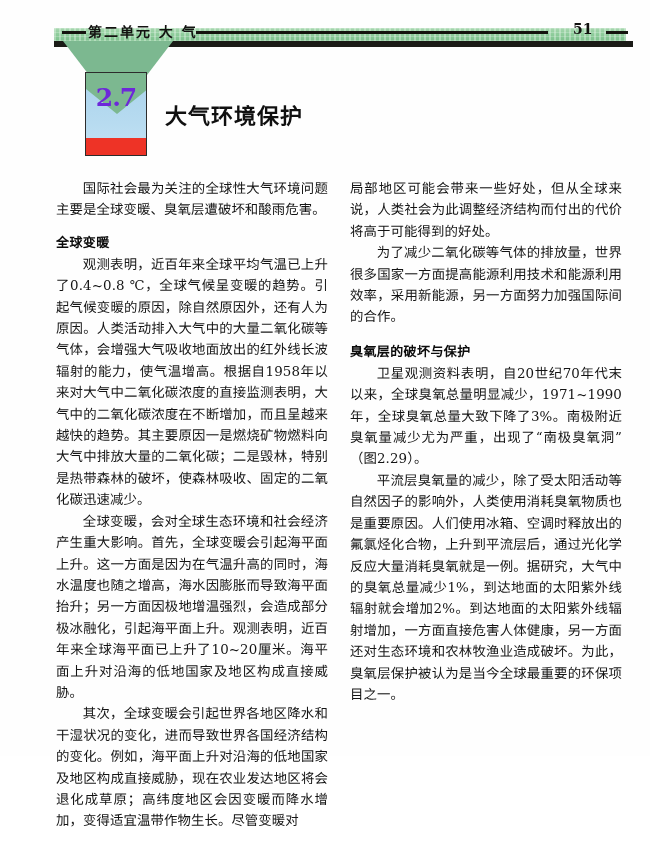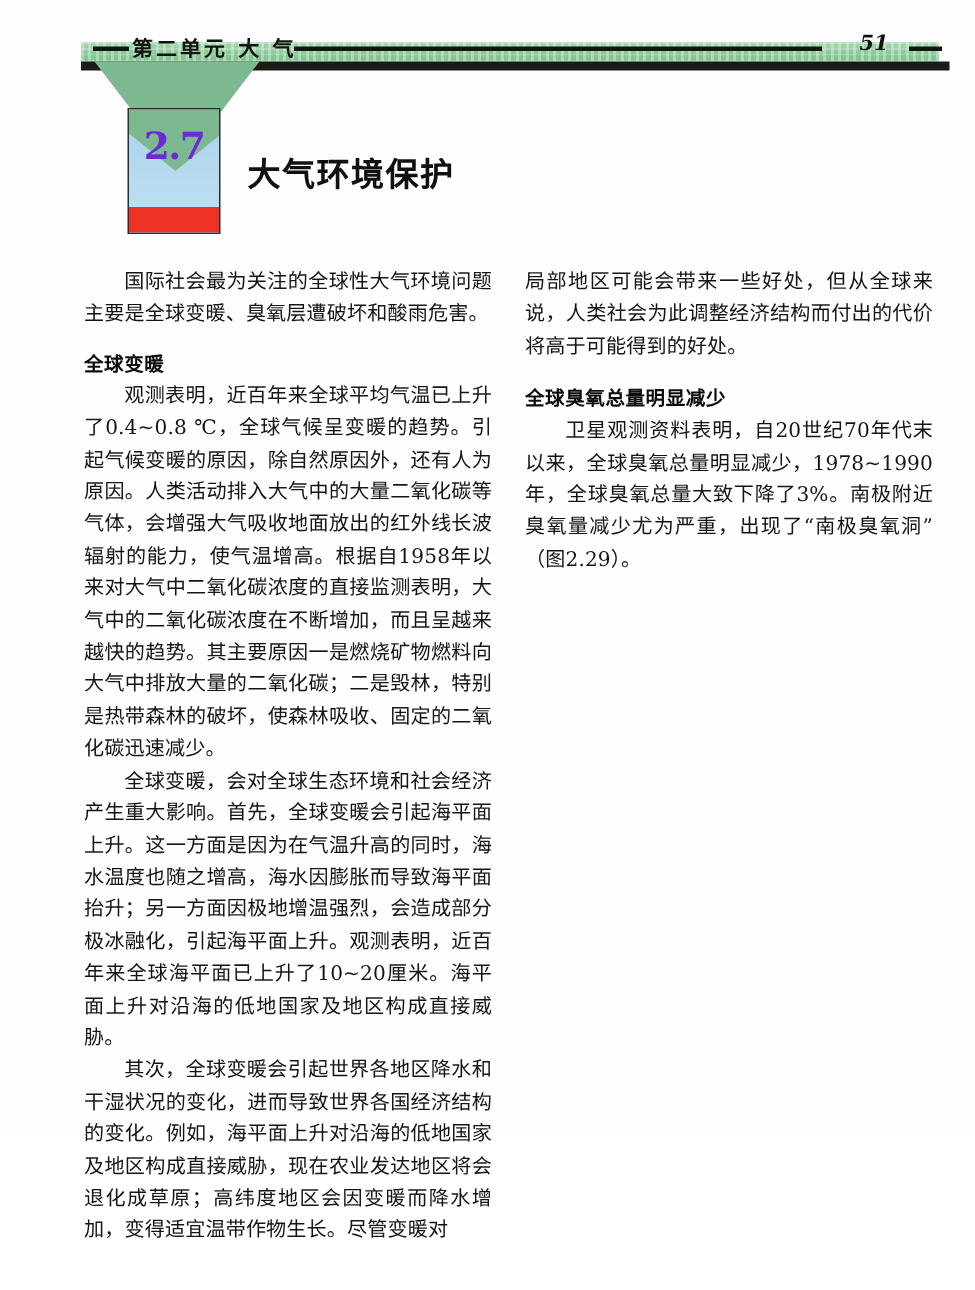--- a/index.html
+++ b/index.html
@@ -93,21 +93,20 @@
     color: #121210;
     white-space: nowrap;
   }
   .header-page-no {
     position: absolute;
     left: 573px;
     top: 21px;
     font-family: "DejaVu Serif", "Liberation Serif", serif;
     font-size: 14px;
     font-weight: bold;
-    font-style: italic;
     color: #121210;
   }
 
   
   .badge {
     position: absolute;
     left: 85px;
     top: 41px;
     width: 66px;
     height: 116px;
@@ -259,22 +258,24 @@
       <p>观测表明，近百年来全球平均气温已上升了0.4~0.8 ℃，全球气候呈变暖的趋势。引起气候变暖的原因，除自然原因外，还有人为原因。人类活动排入大气中的大量二氧化碳等气体，会增强大气吸收地面放出的红外线长波辐射的能力，使气温增高。根据自1958年以来对大气中二氧化碳浓度的直接监测表明，大气中的二氧化碳浓度在不断增加，而且呈越来越快的趋势。其主要原因一是燃烧矿物燃料向大气中排放大量的二氧化碳；二是毁林，特别是热带森林的破坏，使森林吸收、固定的二氧化碳迅速减少。</p>
 
       <p>全球变暖，会对全球生态环境和社会经济产生重大影响。首先，全球变暖会引起海平面上升。这一方面是因为在气温升高的同时，海水温度也随之增高，海水因膨胀而导致海平面抬升；另一方面因极地增温强烈，会造成部分极冰融化，引起海平面上升。观测表明，近百年来全球海平面已上升了10~20厘米。海平面上升对沿海的低地国家及地区构成直接威胁。</p>
 
       <p>其次，全球变暖会引起世界各地区降水和干湿状况的变化，进而导致世界各国经济结构的变化。例如，海平面上升对沿海的低地国家及地区构成直接威胁，现在农业发达地区将会退化成草原；高纬度地区会因变暖而降水增加，变得适宜温带作物生长。尽管变暖对</p>
     </div>
 
     <div class="col">
       <p class="no-indent">局部地区可能会带来一些好处，但从全球来说，人类社会为此调整经济结构而付出的代价将高于可能得到的好处。</p>
 
-
-      <h3 class="tight-top">全球臭氧总量明显减少</h3>
-
-      <p>卫星观测资料表明，自20世纪70年代末以来，全球臭氧总量明显减少，1978~1990年，全球臭氧总量大致下降了3%。南极附近臭氧量减少尤为严重，出现了“南极臭氧洞”（图2.29）。</p>
-
+      <p>为了减少二氧化碳等气体的排放量，世界很多国家一方面提高能源利用技术和能源利用效率，采用新能源，另一方面努力加强国际间的合作。</p>
+
+      <h3 class="tight-top">臭氧层的破坏与保护</h3>
+
+      <p>卫星观测资料表明，自20世纪70年代末以来，全球臭氧总量明显减少，1971~1990年，全球臭氧总量大致下降了3%。南极附近臭氧量减少尤为严重，出现了“南极臭氧洞”（图2.29）。</p>
+
+      <p>平流层臭氧量的减少，除了受太阳活动等自然因子的影响外，人类使用消耗臭氧物质也是重要原因。人们使用冰箱、空调时释放出的氟氯烃化合物，上升到平流层后，通过光化学反应大量消耗臭氧就是一例。据研究，大气中的臭氧总量减少1%，到达地面的太阳紫外线辐射就会增加2%。到达地面的太阳紫外线辐射增加，一方面直接危害人体健康，另一方面还对生态环境和农林牧渔业造成破坏。为此，臭氧层保护被认为是当今全球最重要的环保项目之一。</p>
 
     </div>
 
   </div>
 </div>
 
 </body></html>

